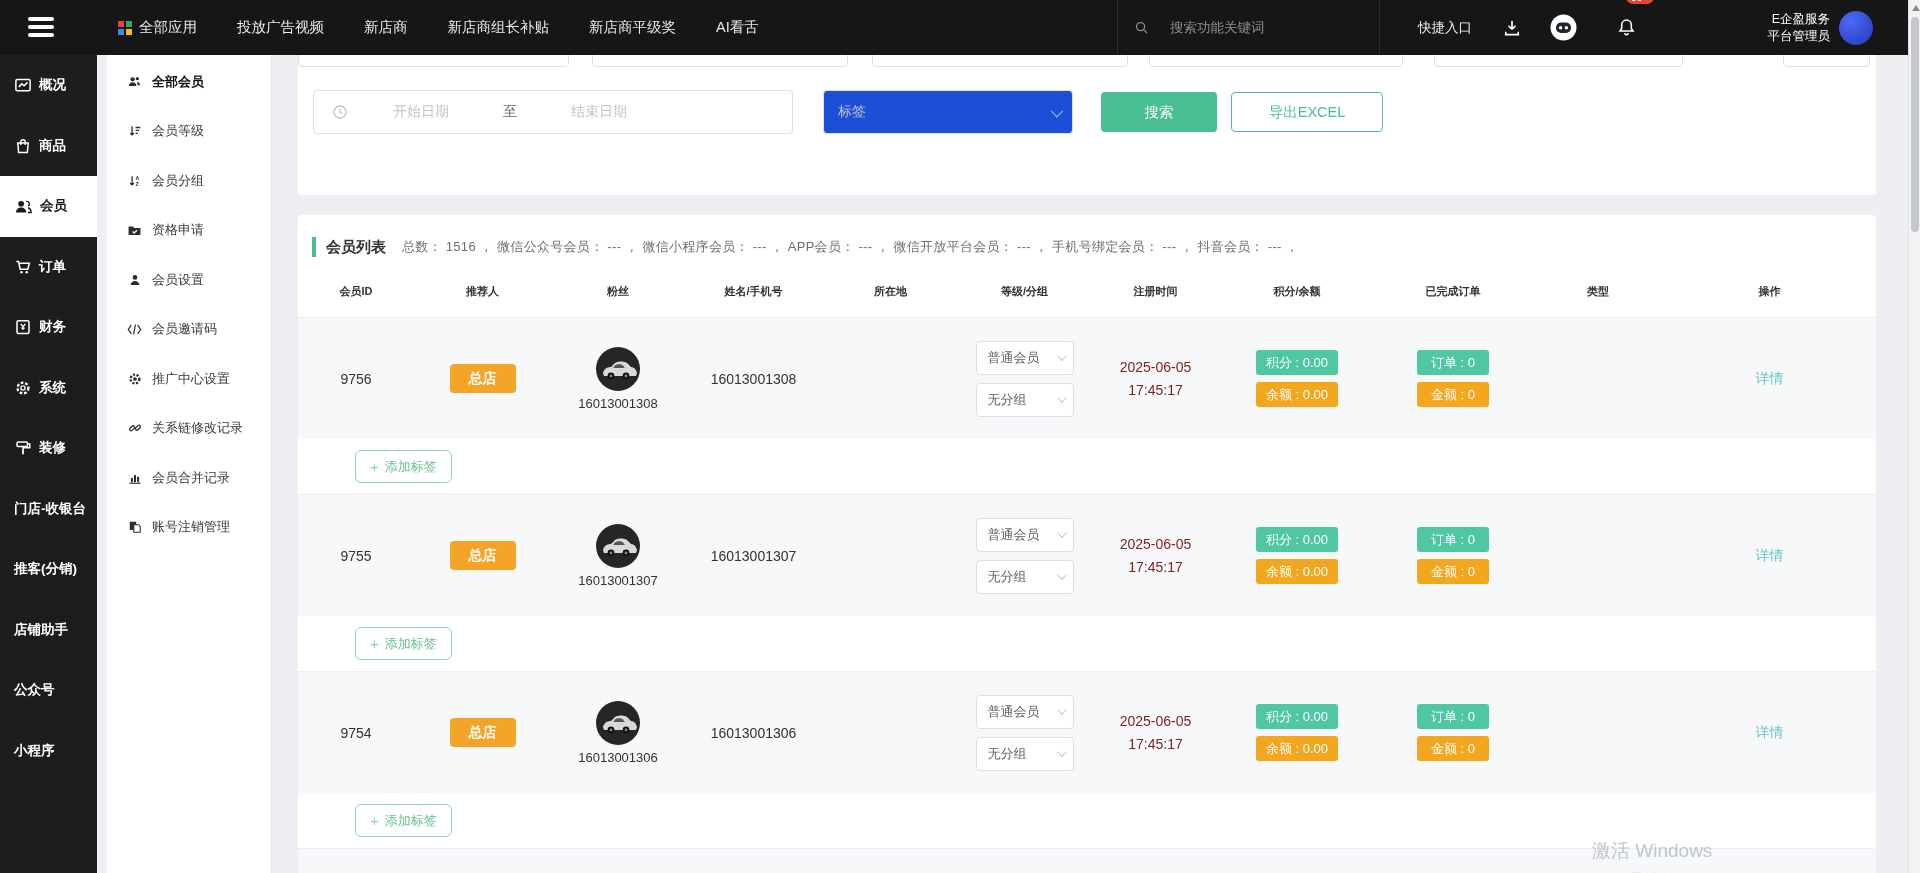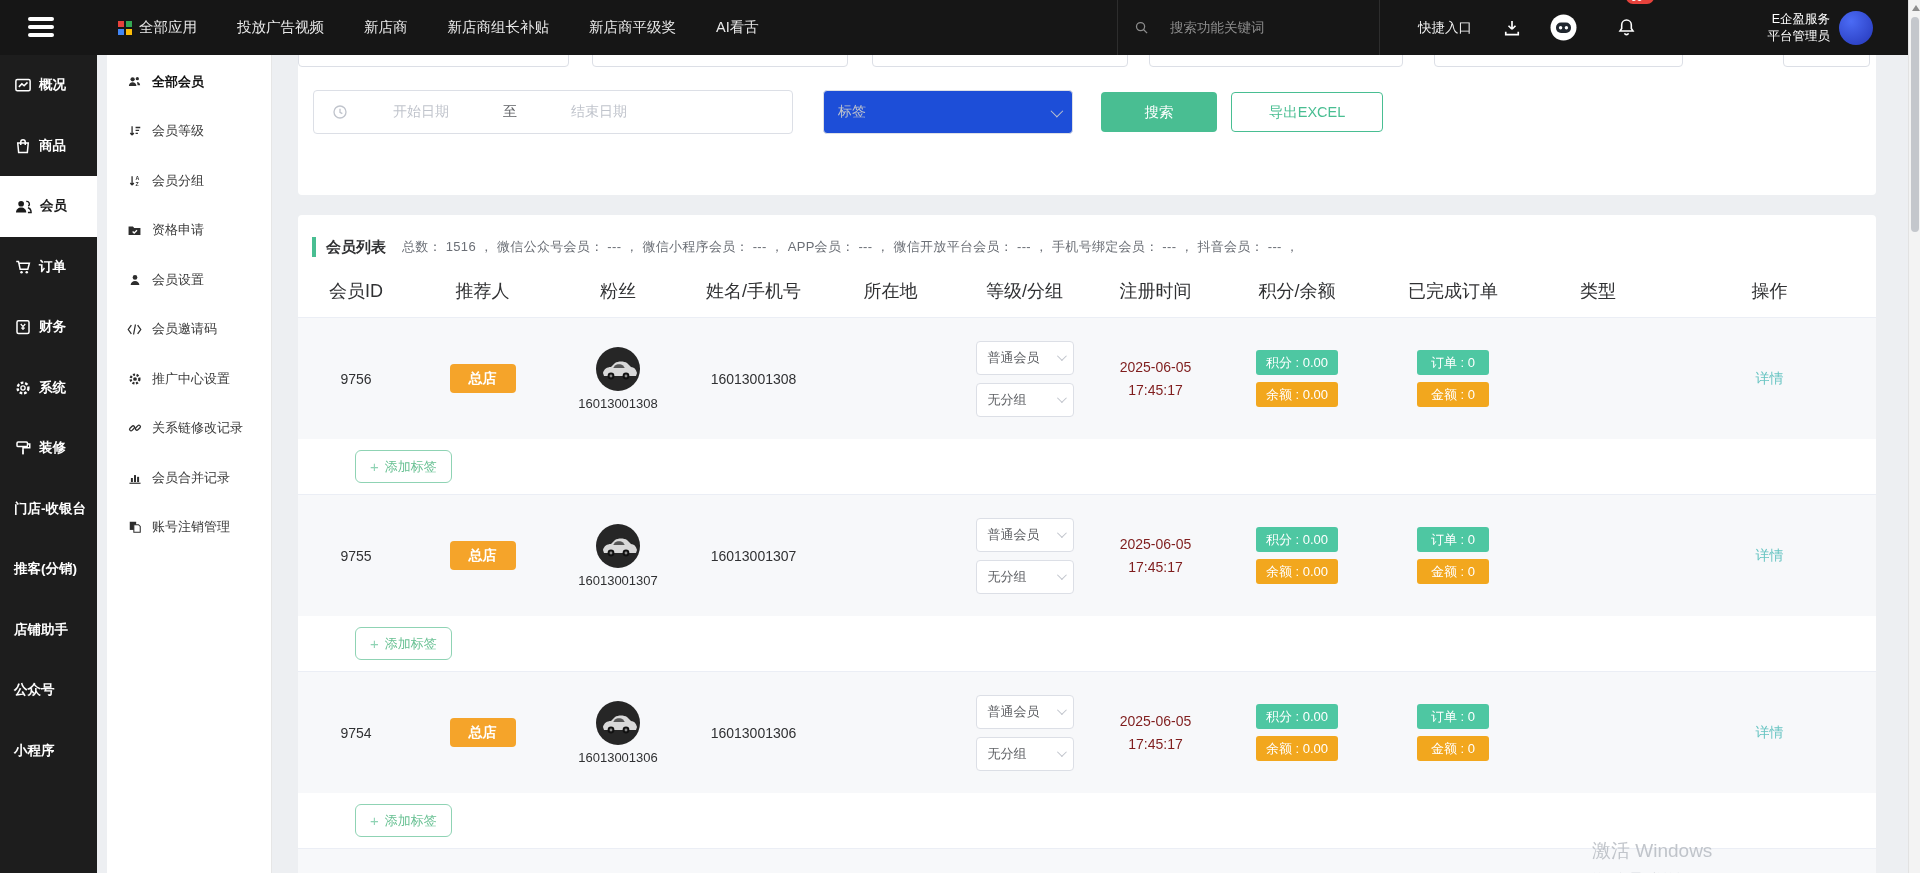--- a/index.html
+++ b/index.html
@@ -54,21 +54,21 @@
 
   .gap { height:20px; }
   .card2 { height:683px; border-radius:4px 4px 0 0; overflow:hidden; }
   .listtitle { display:flex; align-items:center; margin:22px 0 0 14px; }
   .greenbar { width:4px; height:20px; background:#49be92; margin-right:10px; }
   .listtitle .t { font-size:15px; font-weight:bold; color:#303133; }
   .listtitle .stats { font-size:13px; color:#6b6f76; margin-left:16px; letter-spacing:.3px; }
 
   .grid { display:grid; grid-template-columns:116px 137px 134px 137px 137px 131px 131px 152px 160px 130px 213px; align-items:center; }
   .thead { height:52px; margin-top:8px; }
-  .thead > div { text-align:center; font-size:18px; font-weight:normal; color:#303133; }
+  .thead > div { text-align:center; font-size:11px; font-weight:bold; color:#303133; }
   .rowband { background:#f7f8fa; border-top:1px solid #ebeef5; height:122px; }
   .rowband > div { display:flex; flex-direction:column; align-items:center; justify-content:center; }
   .cell-id { font-size:14px; color:#303133; }
   .btn-ref { width:66px; height:29px; background:#f5a42a; border:none; border-radius:4px; color:#fff; font-size:14px; font-weight:bold; cursor:pointer; }
   .fanscell .cap { font-size:13px; color:#303133; margin-top:4px; }
   .cell-name { font-size:14px; color:#303133; }
   .selbox { width:98px; height:34px; background:#fff; border:1px solid #dcdfe6; border-radius:4px; display:flex; align-items:center; justify-content:space-between; padding:0 9px 0 11px; font-size:13px; color:#606266; cursor:pointer; }
   .selbox + .selbox { margin-top:8px; }
   .selbox .chev { width:7px; height:7px; }
   .timecell { font-size:14px; color:#7f1d1d; line-height:23px; text-align:center; }

